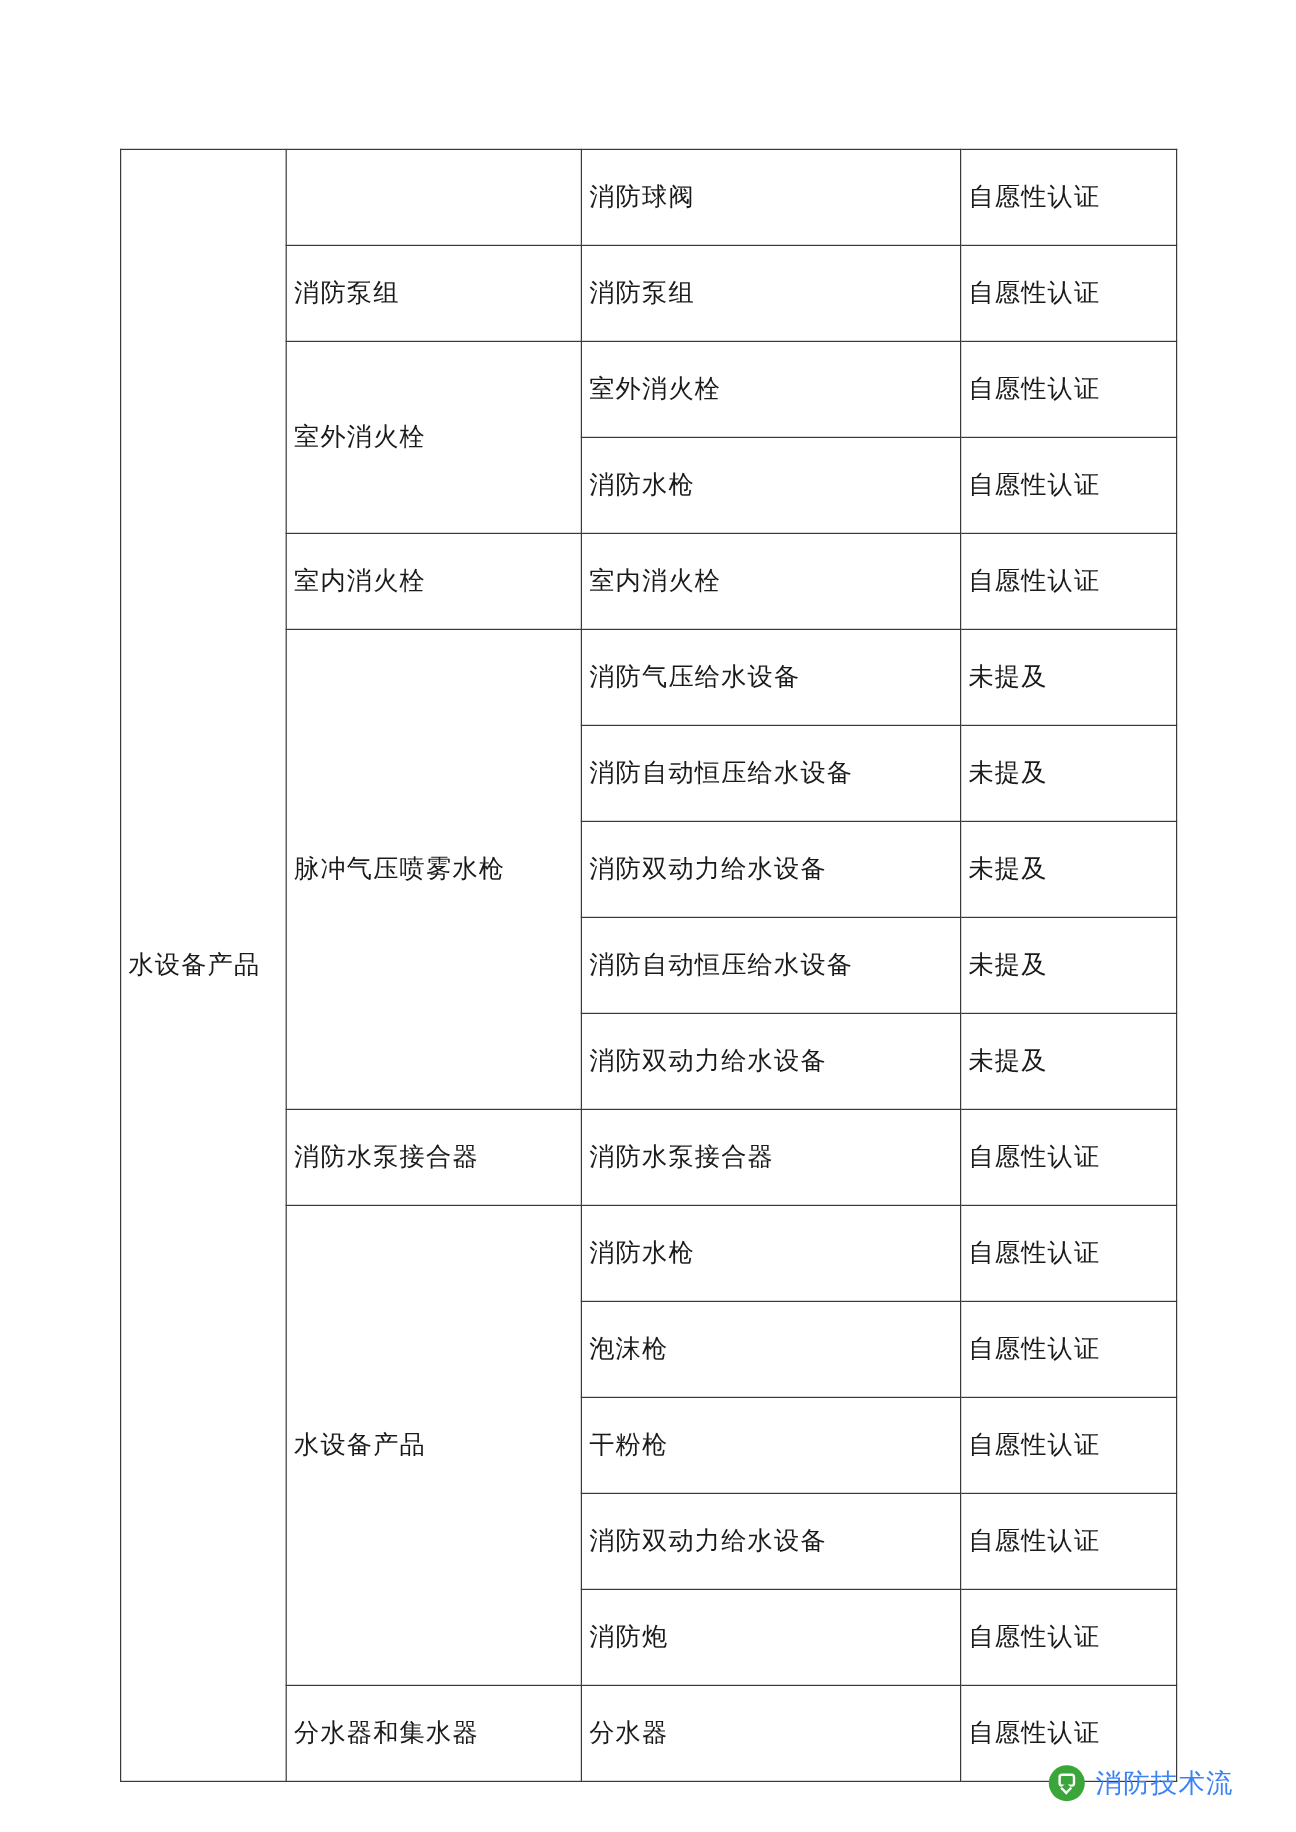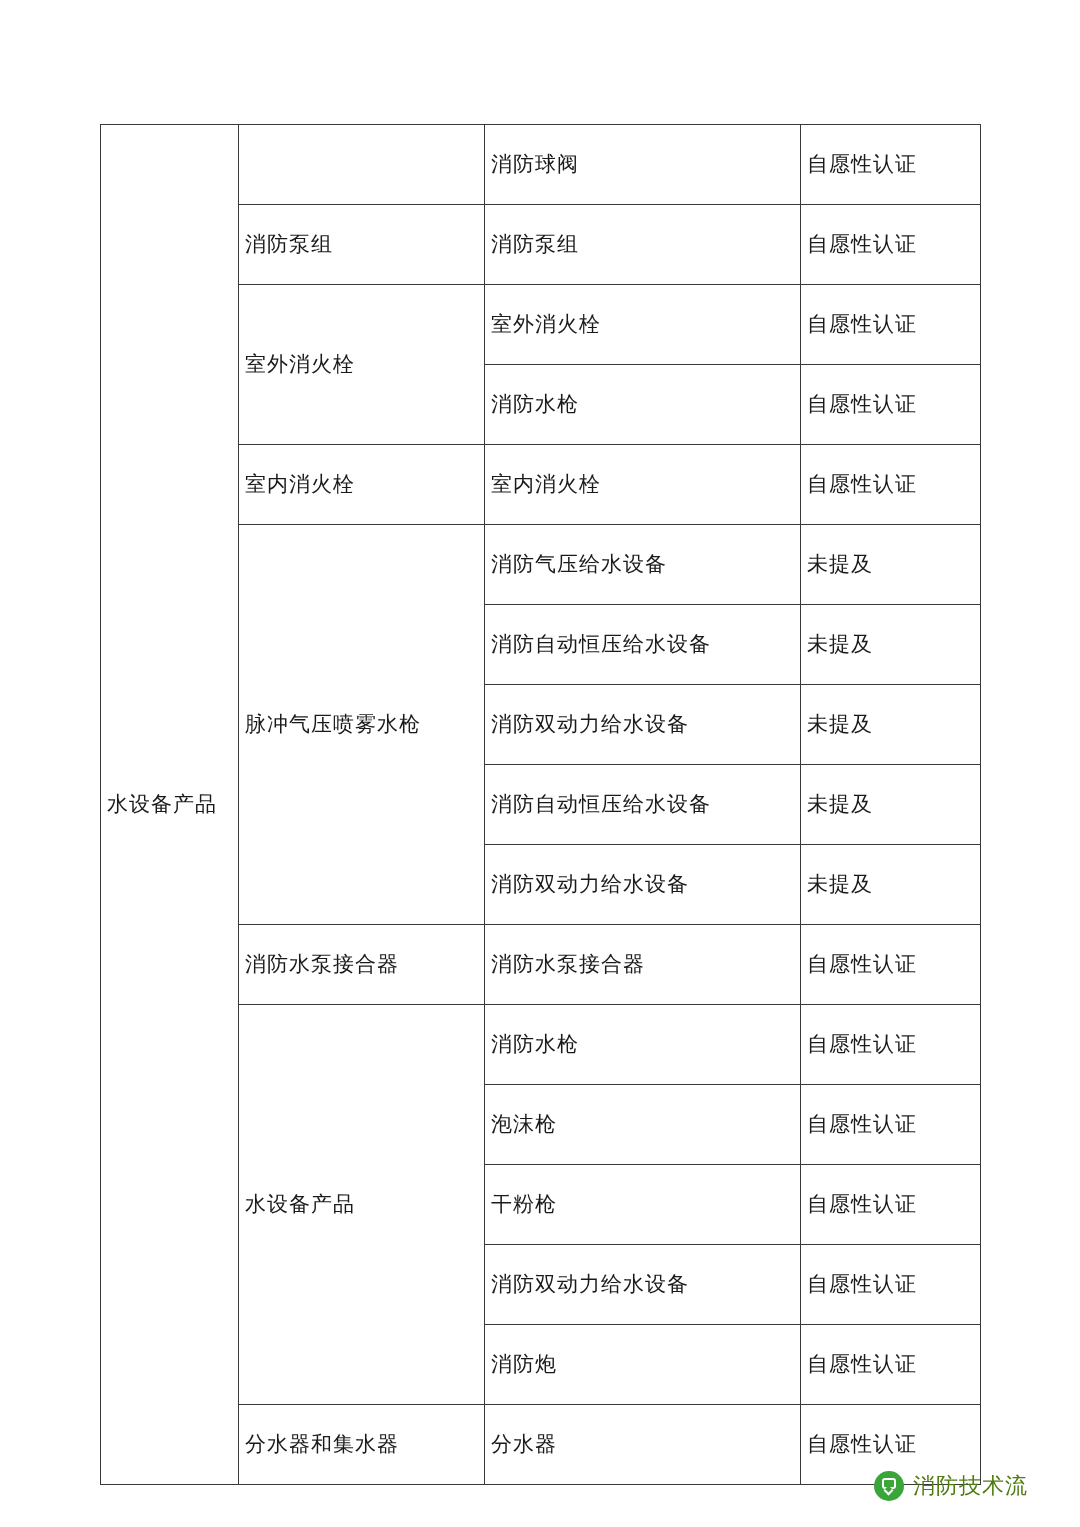--- a/index.html
+++ b/index.html
@@ -89,21 +89,21 @@
     top: 16px;
     width: 5px;
     height: 5px;
     background: #3aa63a;
     border-left: 2px solid #ffffff;
     border-bottom: 2px solid #ffffff;
     transform: rotate(-45deg);
   }
   .wm-text {
     font-size: 22px;
-    color: #4d7c0f;
+    color: #3b82f6;
     font-family: "Liberation Serif", "DejaVu Serif", serif;
     letter-spacing: 1px;
   }
 </style>
 </head>
 <body>
 
 <div class="page">
 
   <div class="table-wrap">

